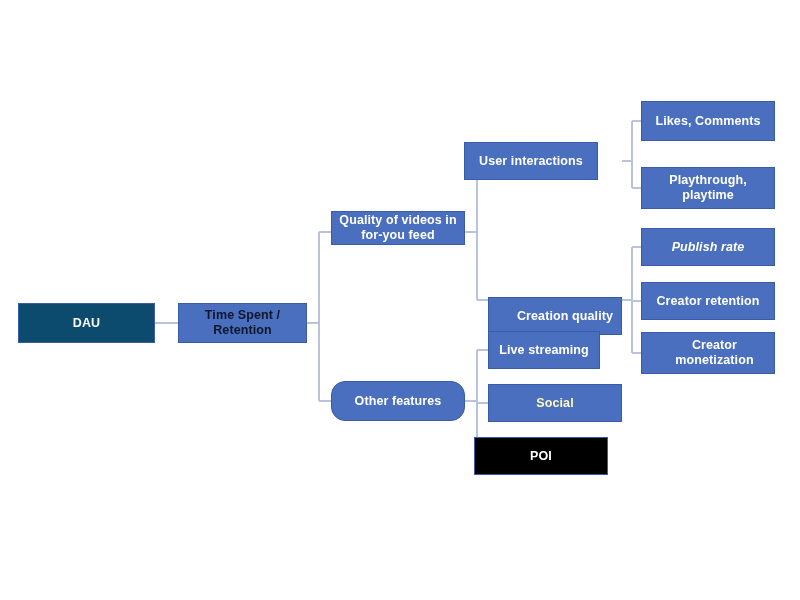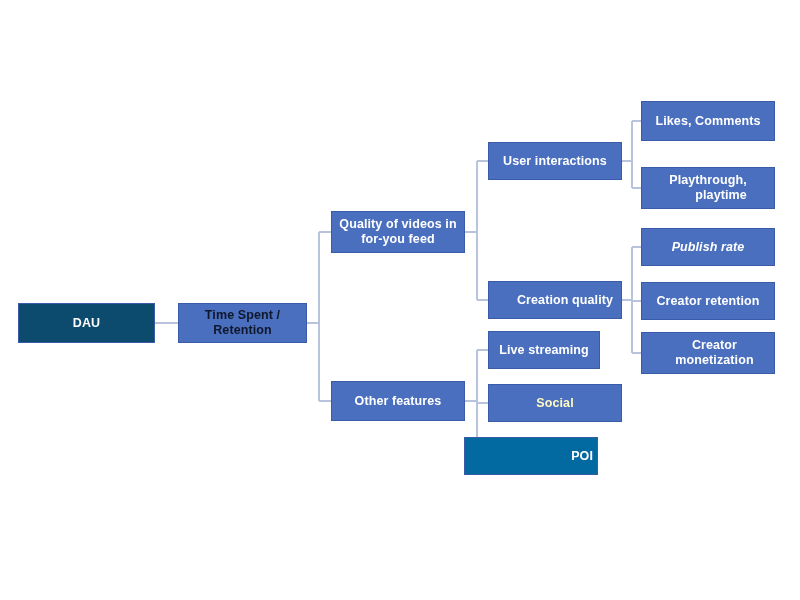--- a/index.html
+++ b/index.html
@@ -79,46 +79,46 @@
       <line x1="631.5" y1="353" x2="641" y2="353" stroke="#b8c4dd" stroke-width="2" shape-rendering="crispEdges"></line>
     </svg>
   <div id="node-layer">
       <div class="node" style="left: 18px; top: 303px; width: 137px; height: 40px; background: #0c4a6e; border-color: rgb(58, 91, 168); color: rgb(255, 255, 255);">
         <span class="node-label">DAU</span>
       </div>
       <div class="node" style="left: 178px; top: 303px; width: 129px; height: 40px; background: rgb(74, 111, 190); border-color: rgb(58, 91, 168); color: #0f172a;">
         <span class="node-label">Time Spent /
 Retention</span>
       </div>
-      <div class="node" style="left: 331px; top: 211px; width: 134px; height: 42px; background: rgb(74, 111, 190); border-color: rgb(58, 91, 168); color: rgb(255, 255, 255);">
+      <div class="node" style="left: 331px; top: 211px; width: 134px; height: 34px; background: rgb(74, 111, 190); border-color: rgb(58, 91, 168); color: rgb(255, 255, 255);">
         <span class="node-label">Quality of videos in
 for-you feed</span>
       </div>
-      <div class="node" style="left: 331px; top: 381px; width: 134px; height: 40px; background: rgb(74, 111, 190); border-color: rgb(58, 91, 168); color: rgb(255, 255, 255);">
+      <div class="node" style="left: 331px; top: 381px; width: 134px; height: 40px; background: rgb(74, 111, 190); border-color: rgb(58, 91, 168); color: rgb(255, 255, 255); border-radius: 14px;">
         <span class="node-label">Other features</span>
       </div>
-      <div class="node" style="left: 488px; top: 142px; width: 134px; height: 38px; background: rgb(74, 111, 190); border-color: rgb(58, 91, 168); color: rgb(255, 255, 255);">
+      <div class="node" style="left: 464px; top: 142px; width: 134px; height: 38px; background: rgb(74, 111, 190); border-color: rgb(58, 91, 168); color: rgb(255, 255, 255);">
         <span class="node-label">User interactions</span>
       </div>
-      <div class="node" style="left: 488px; top: 281px; width: 134px; height: 38px; background: rgb(74, 111, 190); border-color: rgb(58, 91, 168); color: rgb(255, 255, 255); padding-left: 24px;">
+      <div class="node" style="left: 488px; top: 297px; width: 134px; height: 38px; background: rgb(74, 111, 190); border-color: rgb(58, 91, 168); color: rgb(255, 255, 255); padding-left: 24px;">
         <span class="node-label">Creation quality</span>
       </div>
       <div class="node" style="left: 488px; top: 331px; width: 112px; height: 38px; background: rgb(74, 111, 190); border-color: rgb(58, 91, 168); color: rgb(255, 255, 255);">
         <span class="node-label">Live streaming</span>
       </div>
       <div class="node" style="left: 488px; top: 384px; width: 134px; height: 38px; background: rgb(74, 111, 190); border-color: rgb(58, 91, 168); color: #fef9c3;">
         <span class="node-label">Social</span>
       </div>
-      <div class="node" style="left: 464px; top: 437px; width: 134px; height: 38px; background: #0369a1; border-color: rgb(58, 91, 168); color: rgb(255, 255, 255); justify-content: flex-end;">
+      <div class="node" style="left: 474px; top: 437px; width: 134px; height: 38px; background: #000000; border-color: rgb(58, 91, 168); color: rgb(255, 255, 255);">
         <span class="node-label">POI</span>
       </div>
       <div class="node" style="left: 641px; top: 101px; width: 134px; height: 40px; background: rgb(74, 111, 190); border-color: rgb(58, 91, 168); color: rgb(255, 255, 255);">
         <span class="node-label">Likes, Comments</span>
       </div>
-      <div class="node" style="left: 641px; top: 167px; width: 134px; height: 42px; background: rgb(74, 111, 190); border-color: rgb(58, 91, 168); color: rgb(255, 255, 255); text-align: right;">
+      <div class="node" style="left: 641px; top: 167px; width: 134px; height: 42px; background: rgb(74, 111, 190); border-color: rgb(58, 91, 168); color: rgb(255, 255, 255);">
         <span class="node-label">Playthrough,
 playtime</span>
       </div>
       <div class="node" style="left: 641px; top: 228px; width: 134px; height: 38px; background: rgb(74, 111, 190); border-color: rgb(58, 91, 168); color: rgb(255, 255, 255); font-style: italic;">
         <span class="node-label">Publish rate</span>
       </div>
       <div class="node" style="left: 641px; top: 282px; width: 134px; height: 38px; background: rgb(74, 111, 190); border-color: rgb(58, 91, 168); color: rgb(255, 255, 255);">
         <span class="node-label">Creator retention</span>
       </div>
       <div class="node" style="left: 641px; top: 332px; width: 134px; height: 42px; background: rgb(74, 111, 190); border-color: rgb(58, 91, 168); color: rgb(255, 255, 255); padding-left: 17px;">

